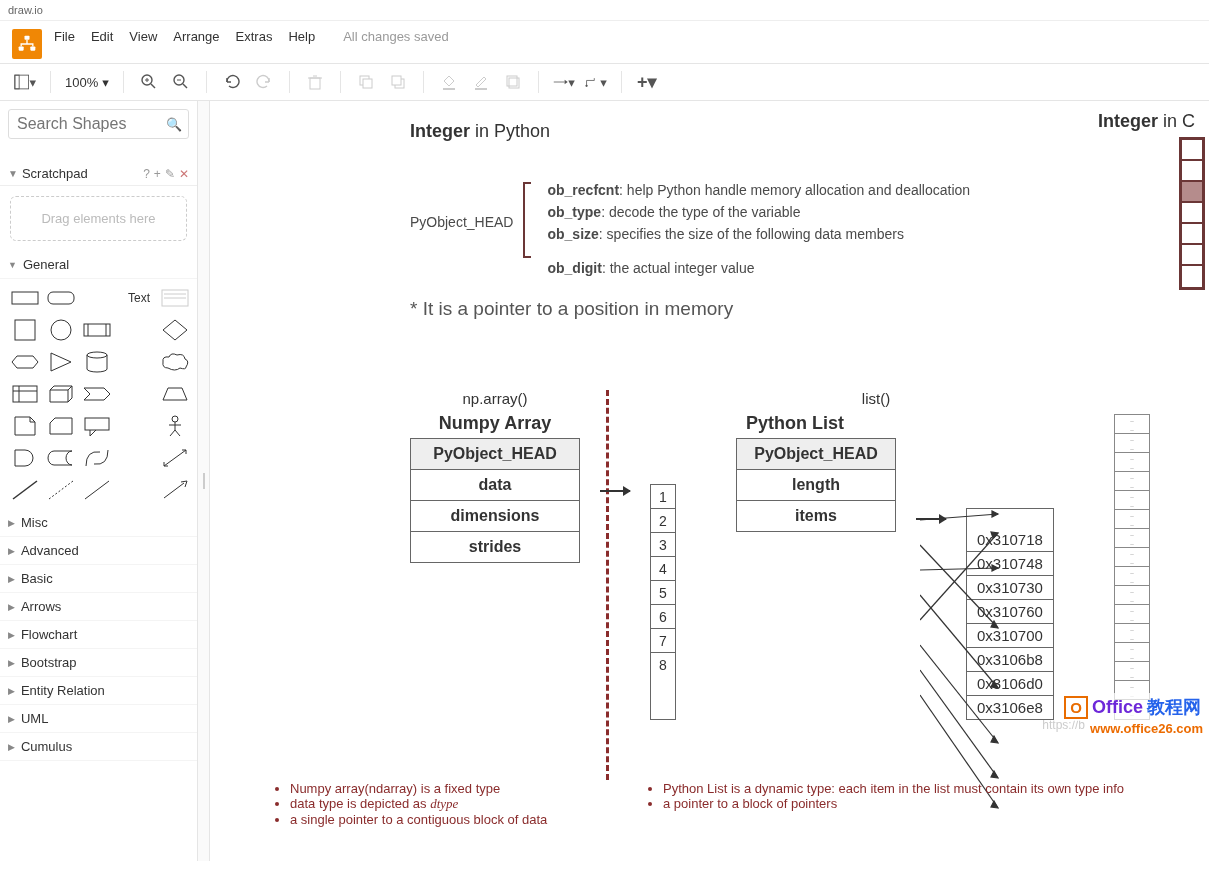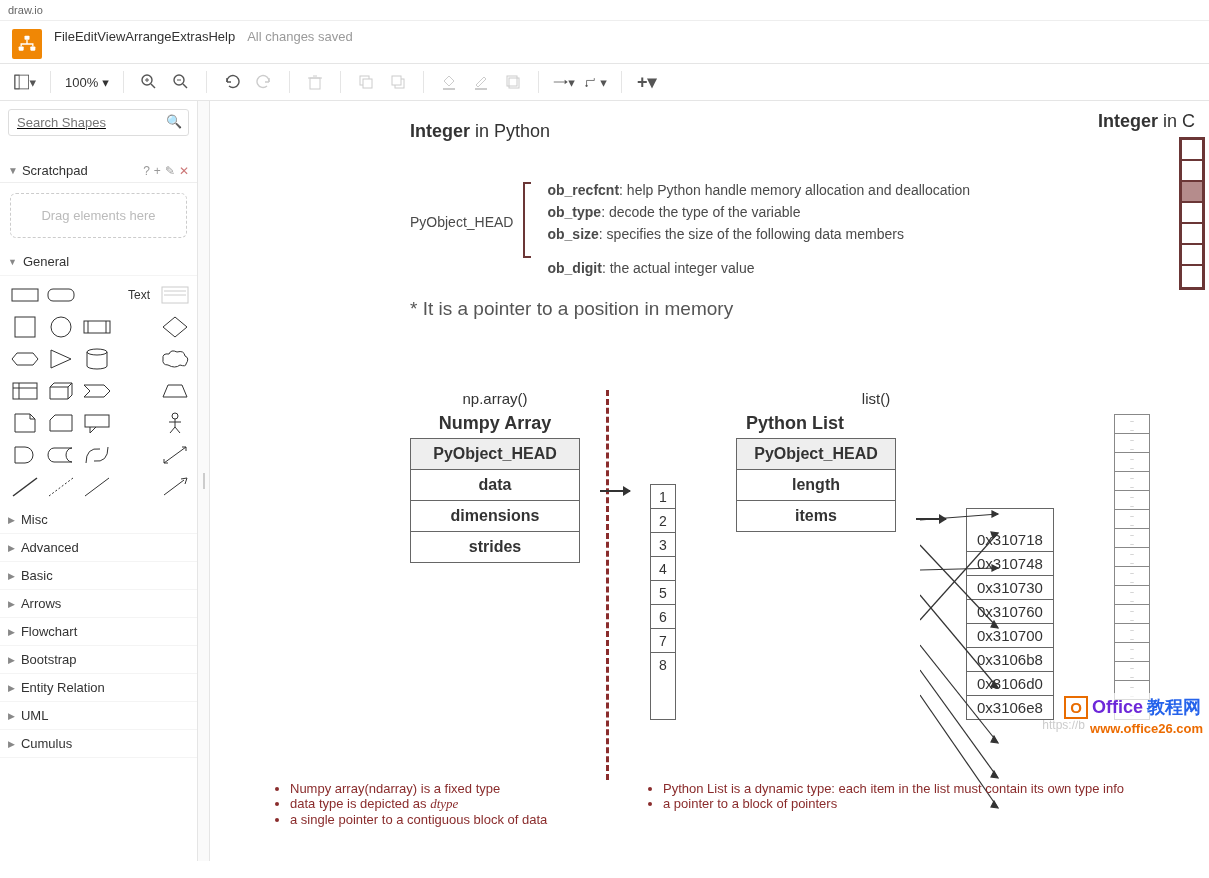--- a/index.html
+++ b/index.html
@@ -2,32 +2,32 @@
 <html><head>
 <meta charset="utf-8">
 <style>
 * { box-sizing: border-box; margin: 0; padding: 0; }
 body { font-family: -apple-system, BlinkMacSystemFont, "Segoe UI", Helvetica, Arial, sans-serif; font-size: 13px; color: #333; background: #fff; width: 1209px; height: 878px; overflow: hidden; }
 .titlebar { padding: 4px 8px; font-size: 11px; color: #666; border-bottom: 1px solid #eee; }
 .header { display: flex; align-items: flex-start; padding: 8px 12px 4px; gap: 12px; }
 .logo { width: 30px; height: 30px; background: #f08705; display: flex; align-items: center; justify-content: center; border-radius: 2px; }
 .logo svg { width: 20px; height: 20px; }
 .header-text .filename { font-size: 17px; color: #333; margin-bottom: 6px; }
-.menubar { display: flex; gap: 0; font-size: 13px; color: #333; }
+.menubar { display: flex; gap: 16px; font-size: 13px; color: #333; }
 .menubar span { cursor: pointer; }
 .status { color: #9a9a9a; margin-left: 12px; }
 .toolbar { display: flex; align-items: center; padding: 6px 14px; border-top: 1px solid #e5e5e5; border-bottom: 1px solid #e5e5e5; gap: 10px; height: 38px; }
 .tb-sep { width: 1px; height: 22px; background: #e5e5e5; margin: 0 4px; }
 .tb-btn { width: 22px; height: 22px; display: flex; align-items: center; justify-content: center; color: #555; cursor: pointer; }
 .tb-btn.disabled { color: #ccc; }
 .zoom { font-size: 13px; color: #333; display: flex; align-items: center; gap: 4px; }
 .main { display: flex; height: calc(100% - 118px); }
 .sidebar { width: 198px; border-right: 1px solid #e5e5e5; display: flex; flex-direction: column; overflow-y: auto; }
 .search-wrap { padding: 8px; }
-.search { width: 100%; border: 1px solid #ddd; border-radius: 3px; padding: 5px 26px 5px 8px; font-size: 13px; text-decoration: underline; }
+.search { width: 100%; border: 1px solid #ddd; border-radius: 3px; padding: 5px 26px 5px 8px; font-size: 16px; }
 .search-icon { position: relative; left: 158px; top: -22px; color: #999; }
 .sp-header { display: flex; align-items: center; padding: 4px 8px; font-size: 13px; color: #333; border-bottom: 1px solid #eee; }
 .sp-header .caret { margin-right: 4px; color: #888; font-size: 10px; }
 .sp-header .sp-tools { margin-left: auto; display: flex; gap: 4px; color: #999; font-size: 12px; }
 .drag-zone { margin: 10px; border: 1.5px dashed #ccc; border-radius: 6px; padding: 14px; text-align: center; color: #bbb; font-size: 13px; }
 .cat { padding: 6px 8px; font-size: 13px; color: #333; border-bottom: 1px solid #f4f4f4; display: flex; align-items: center; cursor: pointer; }
 .cat .caret { margin-right: 6px; font-size: 9px; color: #888; }
 .shapes-grid { padding: 6px 10px; display: grid; grid-template-columns: repeat(5, 1fr); gap: 6px; }
 .shape-cell { width: 30px; height: 26px; display: flex; align-items: center; justify-content: center; }
 .shape-cell svg { width: 100%; height: 100%; }

